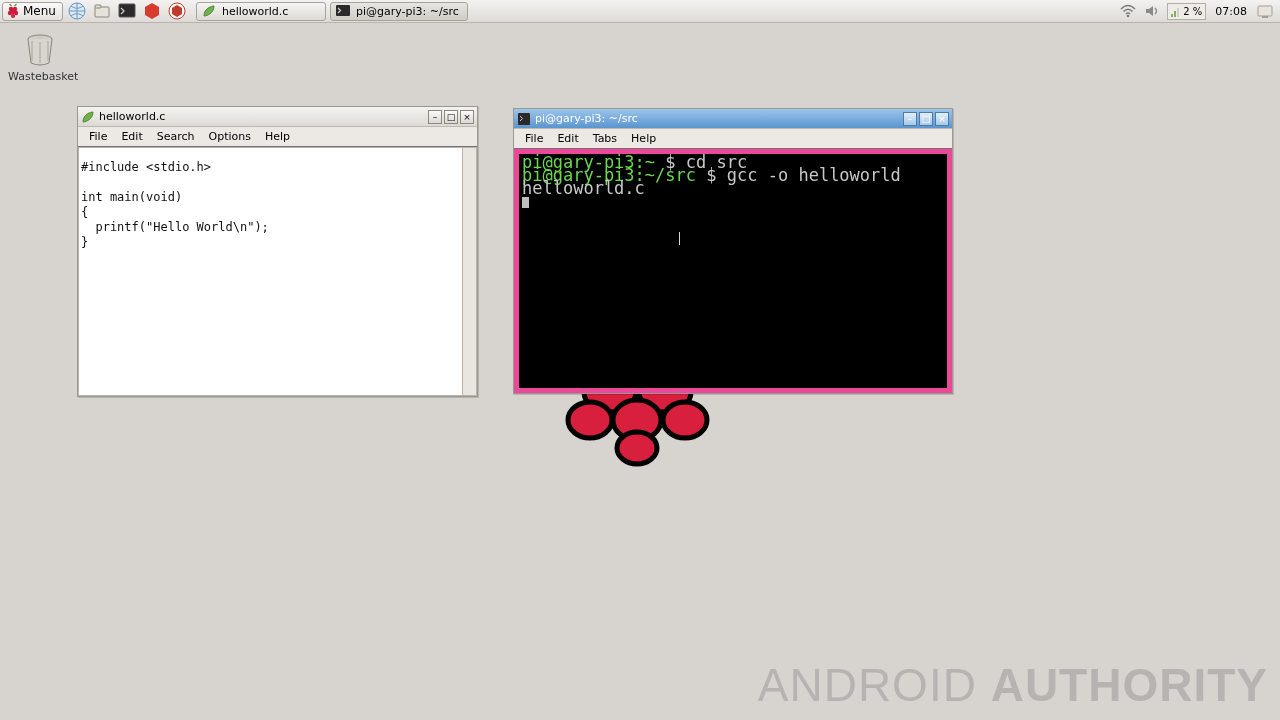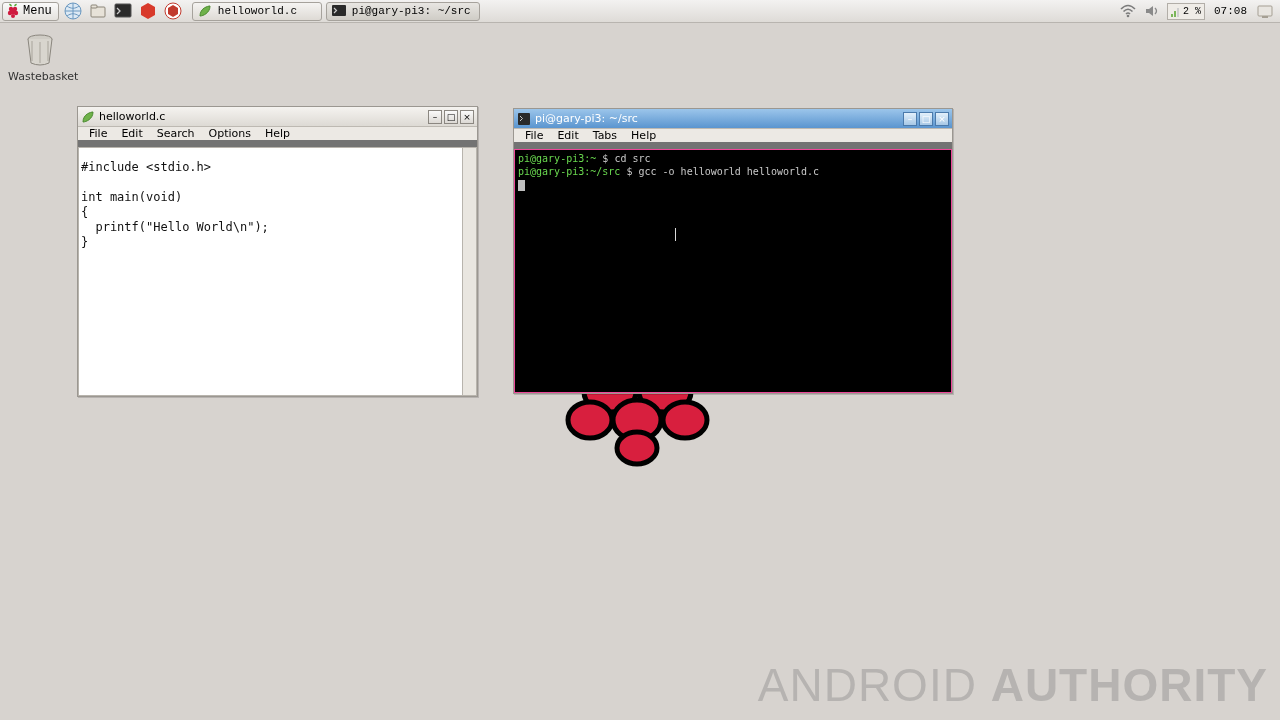--- a/index.html
+++ b/index.html
@@ -13,21 +13,20 @@
   }
 
   
   .taskbar {
     position: absolute; top: 0; left: 0; right: 0; height: 23px;
     background: linear-gradient(to bottom, #f3f2f1, #dedbd7);
     border-bottom: 1px solid #b8b4af;
     display: flex; align-items: center;
     padding: 0 2px;
     z-index: 10;
-    font-family: Liberation Mono, monospace;
   }
   .menu-btn {
     display: flex; align-items: center; gap: 3px;
     background: linear-gradient(to bottom,#fafafa,#e4e1dd);
     border: 1px solid #a6a29c; border-radius: 3px;
     padding: 1px 6px 1px 3px; height: 19px;
     cursor: pointer;
   }
   .rpi-logo {
     width: 14px; height: 16px; position: relative;
@@ -87,21 +86,21 @@
     background: linear-gradient(to bottom,#9cc5eb,#5a95cf);
     color: #fff;
   }
   .titlebar .ti-icon { width:14px; height:14px; margin-right:4px; display:flex; align-items:center; justify-content:center;}
   .titlebar .ti-text { font-size: 11px; flex:1; white-space:nowrap; overflow:hidden; }
   .winbtns { display:flex; gap:2px; }
   .winbtn { width:14px; height:14px; background:linear-gradient(to bottom,#fafafa,#dcd9d4); border:1px solid #8b8781; font-size:9px; display:flex; align-items:center; justify-content:center; cursor:pointer;}
   .titlebar.active .winbtn { background:linear-gradient(to bottom,#e3f0fb,#a7c8e6); border-color:#4b7aab;}
 
   .menubar {
-    height: 20px; background:#ece9e4; border-bottom:7px solid #737373;
+    height: 20px; background:#ece9e4; border-bottom:1px solid #737373;
     display:flex; align-items:center; padding:0 4px; font-size:11px;
   }
   .menubar span { padding: 2px 7px; cursor:pointer; }
 
   
   .editor-window { left:77px; top:106px; width:401px; height:291px; }
   .editor-body {
     position:relative;
     display:flex; height: calc(100% - 40px);
   }
@@ -110,23 +109,23 @@
     font-family: "DejaVu Sans Mono","Courier New",monospace;
     font-size: 12px; line-height: 15px; color:#111;
     white-space: pre; padding: 12px 2px; overflow:hidden;
   }
   .editor-scroll { width:14px; background:#e9e6e0; border:1px solid #b8b4ad; border-left:none;}
 
   
   .term-window { left:513px; top:108px; width:440px; height:286px; }
   .term-body {
     height: calc(100% - 40px);
-    background:#000; border:1px solid #ec4899;
+    background:#000; border:5px solid #ec4899;
     font-family: "DejaVu Sans Mono","Courier New",monospace;
-    font-size: 10px; line-height: 13px; padding: 2px 3px;
+    font-size: 17px; line-height: 13px; padding: 2px 3px;
     position:relative;
     color:#d0d0d0;
   }
   .prompt-user { color:#69d84f; }
   .prompt-path { color:#69d84f; }
   .prompt-sep  { color:#69d84f; }
   .prompt-dollar { color:#c8c8c8; }
   .cmd { color:#c8c8c8; }
   .term-cursor {
     display:inline-block; width:7px; height:11px;

